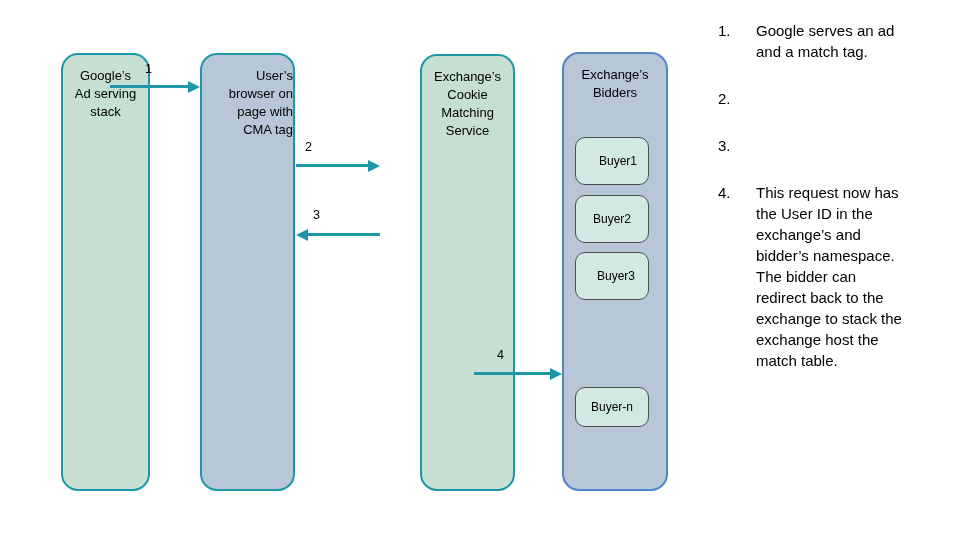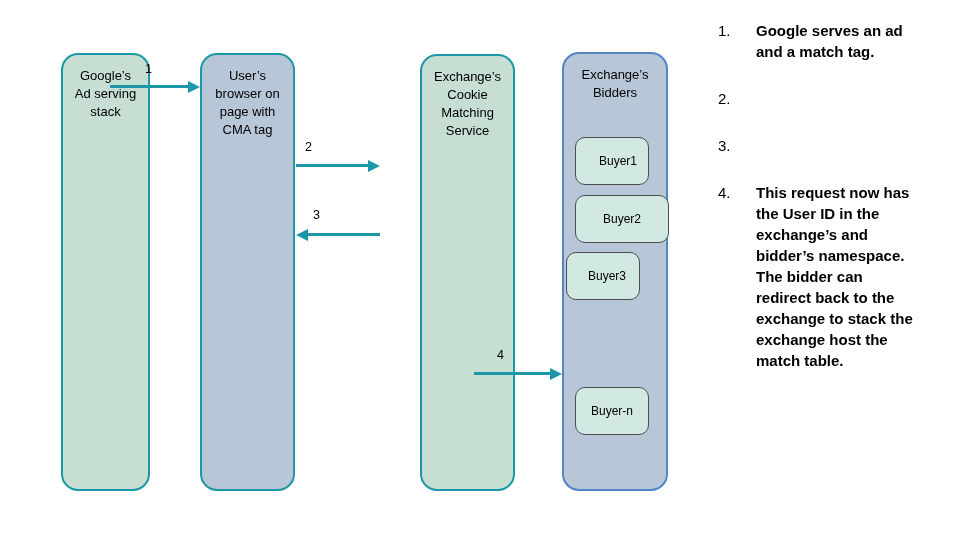--- a/index.html
+++ b/index.html
@@ -24,54 +24,54 @@
   }
   .arrow-line { position:absolute; height:3px; background:#1d97a7; }
   .arrow-head { position:absolute; width:0; height:0;
     border-top:6px solid transparent; border-bottom:6px solid transparent; }
   .arrow-head.right { border-left:12px solid #1d97a7; }
   .arrow-head.left  { border-right:12px solid #1d97a7; }
   .arrow-label { position:absolute; font-size:12.5px; }
   .steps { position:absolute; left:718px; top:20px; width:238px; }
   .step  { display:grid; grid-template-columns:38px 1fr; margin-bottom:26px;
            font-size:15px; line-height:21px; }
-  .step-text { white-space:pre-line;font-weight:bold; }
+  .step-text { white-space:pre-line; }
 </style>
 </head>
 <body>
 
 <div class="canvas">
 
   <div class="box green" style="left:21px; top:53px; width:89px; height:438px;">
     <span class="box-label">Google’s
 Ad serving
 stack</span>
   </div>
 
-  <div class="box blue" style="left:200px; top:53px; width:95px; height:438px;">
+  <div class="box blue" style="left:200px; top:53px; width:95px; height:438px;text-align:right;">
     <span class="box-label">User’s
 browser on
 page with
 CMA tag</span>
   </div>
 
   <div class="box green" style="left:380px; top:54px; width:95px; height:437px;">
     <span class="box-label">Exchange’s
 Cookie
 Matching
 Service</span>
   </div>
 
   <div class="box blue blue-border" style="left:562px; top:52px; width:106px; height:439px;">
     <span class="box-label">Exchange’s
 Bidders</span>
     <div class="buyer" style="left:11px; top:83px; width:74px; height:48px;padding-left:12px;">Buyer1</div>
-    <div class="buyer" style="left:11px; top:141px; width:94px; height:48px;">Buyer2</div>
-    <div class="buyer" style="left:2px; top:198px; width:74px; height:48px;padding-left:8px;">Buyer3</div>
-    <div class="buyer" style="left:11px; top:333px; width:74px; height:48px;">Buyer-n</div>
+    <div class="buyer" style="left:11px; top:141px; width:74px; height:48px;">Buyer2</div>
+    <div class="buyer" style="left:11px; top:198px; width:74px; height:48px;padding-left:8px;">Buyer3</div>
+    <div class="buyer" style="left:11px; top:333px; width:74px; height:40px;">Buyer-n</div>
   </div>
 
   <div class="arrow-line" style="left:110px; top:85px; width:78px;"></div>
   <div class="arrow-head right" style="left:188px; top:81px;"></div>
   <div class="arrow-label" style="left:145px; top:62px;">1</div>
 
   <div class="arrow-line" style="left:296px; top:164px; width:72px;"></div>
   <div class="arrow-head right" style="left:368px; top:160px;"></div>
   <div class="arrow-label" style="left:305px; top:140px;">2</div>
 

